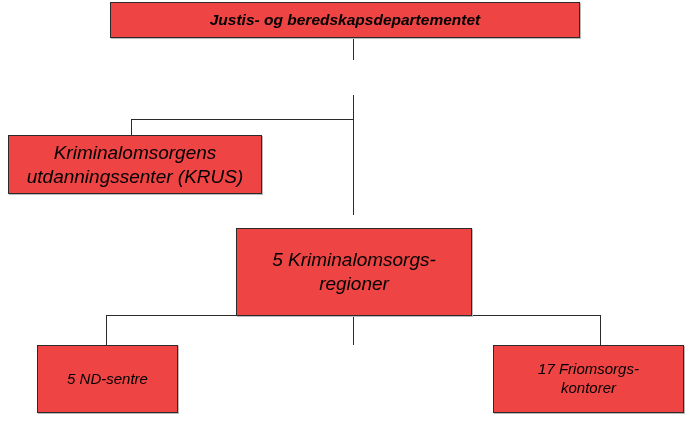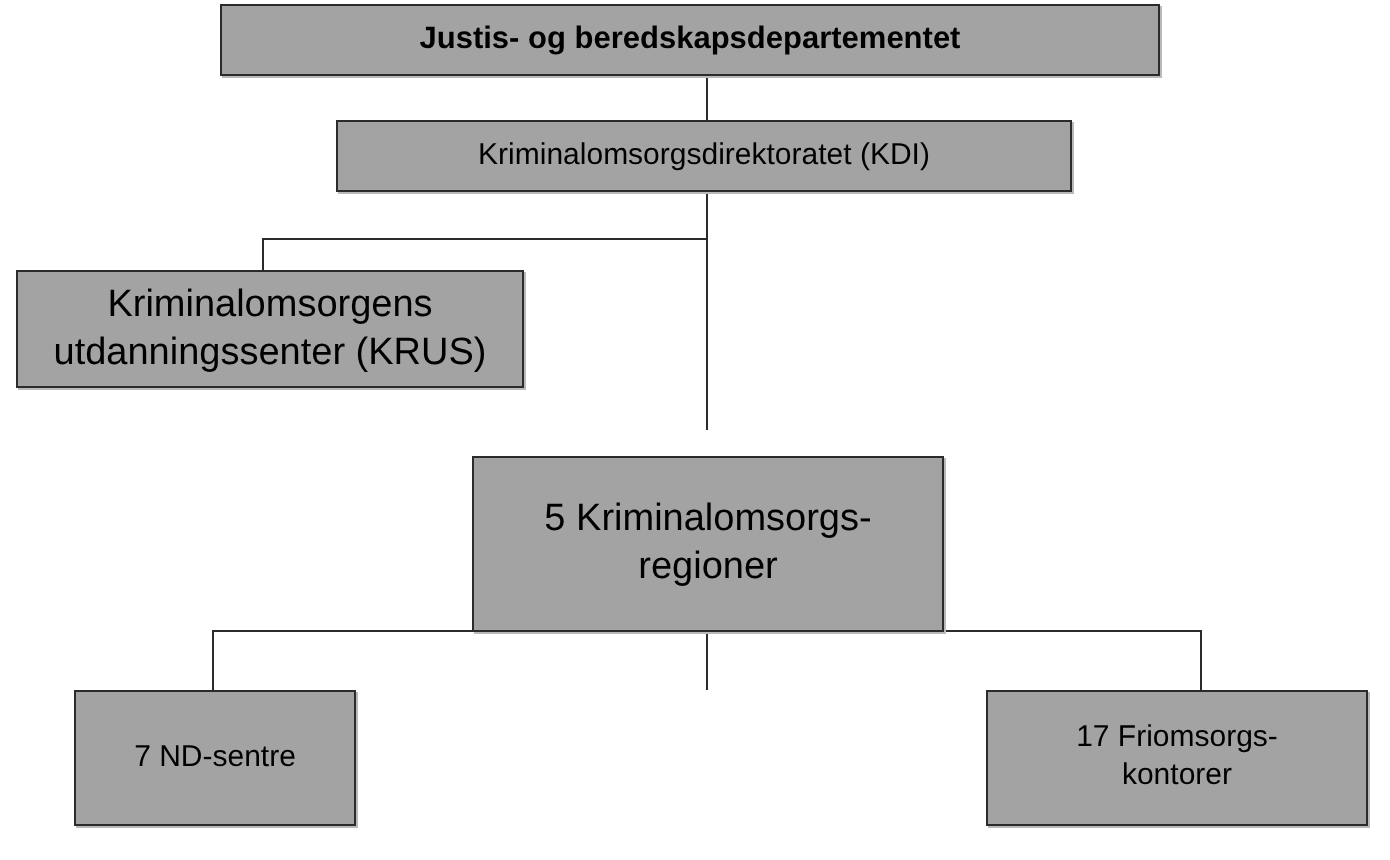--- a/index.html
+++ b/index.html
@@ -15,29 +15,30 @@
   #chart-root {
     position: relative;
     width: 695px;
     height: 430px;
     background: #ffffff;
     overflow: hidden;
   }
   .node {
     position: absolute;
     box-sizing: border-box;
-    background: #a3a3a3;
+    background: #ef4444;
     border: 1px solid #2b2b2b;
     display: flex;
     align-items: center;
     justify-content: center;
     text-align: center;
     line-height: 1.26;
     z-index: 3;
     box-shadow: 1px 1px 0 0 #b9b9b9;
+    font-style: italic;
   }
   .node .node-label {
     display: block;
     padding: 0 8px;
     white-space: pre-line;
   }
   .node-root {
     font-weight: bold;
     font-size: 15.5px;
   }
@@ -78,36 +79,33 @@
   <div class="conn conn-h" style="left:106px; top:315px; width:495px;"></div>
 
   <div class="conn conn-v" style="left:106px; top:315px; height:30px;"></div>
 
   <div class="conn conn-v" style="left:600px; top:315px; height:30px;"></div>
 
   <div class="node node-root" style="left:110px; top:2px; width:470px; height:36px;">
     <span class="node-label">Justis- og beredskapsdepartementet</span>
   </div>
 
-  <div class="node node-level2" style="left:168px; top:60px; width:368px; height:36px;">
-    <span class="node-label">Kriminalomsorgsdirektoratet (KDI)</span>
-  </div>
 
   <div class="node node-level3" style="left:8px; top:135px; width:254px; height:59px;">
     <span class="node-label">Kriminalomsorgens
 utdanningssenter (KRUS)</span>
   </div>
 
   <div class="node node-level3" style="left:236px; top:228px; width:236px; height:88px;">
     <span class="node-label">5 Kriminalomsorgs-
 regioner</span>
   </div>
 
   <div class="node node-level4" style="left:37px; top:345px; width:141px; height:68px;">
-    <span class="node-label">7 ND-sentre</span>
+    <span class="node-label">5 ND-sentre</span>
   </div>
 
 
   <div class="node node-level4" style="left:493px; top:345px; width:191px; height:68px;">
     <span class="node-label">17 Friomsorgs-
 kontorer</span>
   </div>
 
 </div>
 

